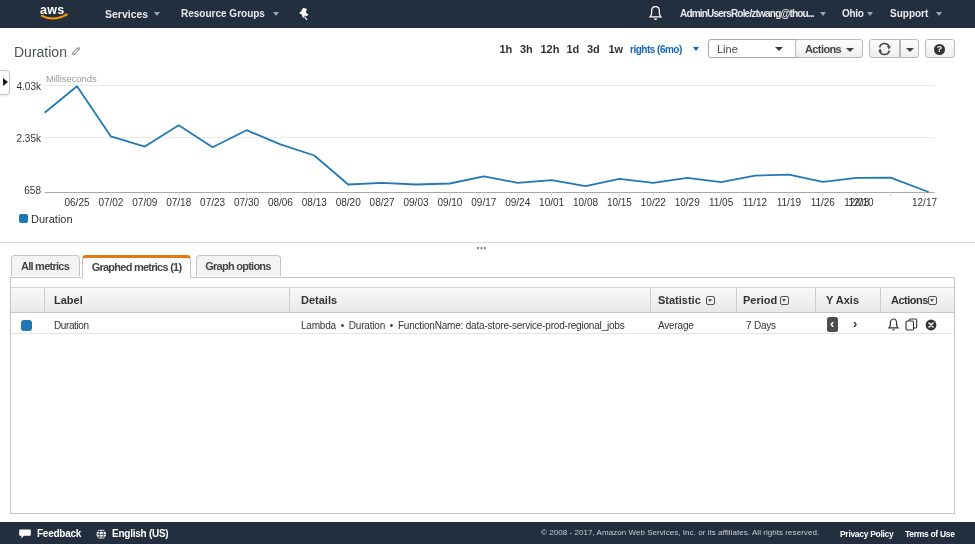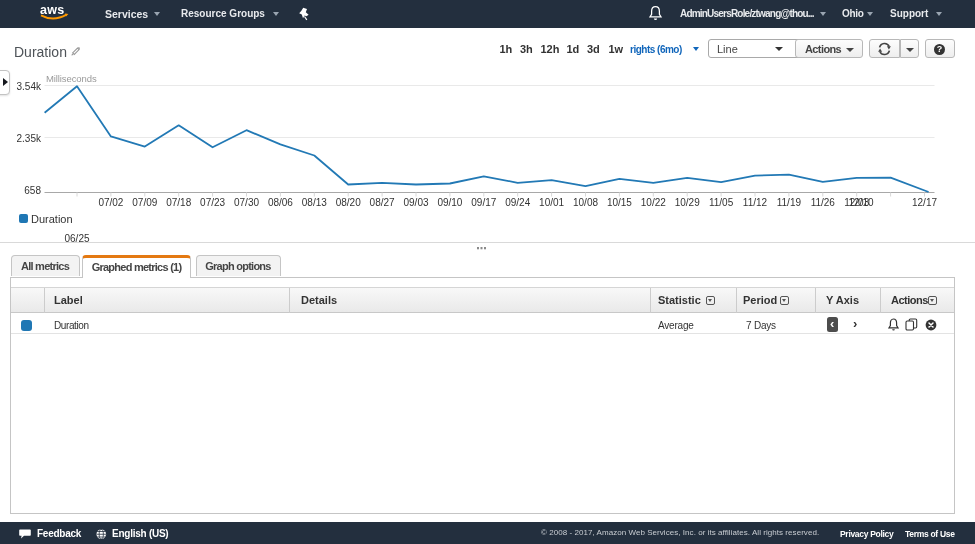--- a/index.html
+++ b/index.html
@@ -140,21 +140,21 @@
       <line x1="721.1" y1="132.5" x2="721.1" y2="136.5"></line>
       <line x1="755" y1="132.5" x2="755" y2="136.5"></line>
       <line x1="788.9" y1="132.5" x2="788.9" y2="136.5"></line>
       <line x1="822.8" y1="132.5" x2="822.8" y2="136.5"></line>
       <line x1="856.6999999999999" y1="132.5" x2="856.6999999999999" y2="136.5"></line>
       <line x1="890.5999999999999" y1="132.5" x2="890.5999999999999" y2="136.5"></line>
       <line x1="924.5" y1="132.5" x2="924.5" y2="136.5"></line>
     </g>
   <polyline id="dataline" fill="none" stroke="#2279b5" stroke-width="1.8" stroke-linejoin="round" points="44.6,52.8 77.0,26.3 110.9,76.4 144.8,86.6 178.7,65.3 212.6,87.3 246.5,70.2 280.4,84.3 314.3,95.5 348.2,124.5 382.1,122.8 416.0,124.5 449.9,123.5 483.8,116.3 517.7,122.8 551.6,120.2 585.5,126.1 619.4,118.9 653.3,122.8 687.2,117.9 721.1,122.2 755.0,115.6 788.9,114.6 822.8,121.8 856.7,117.9 890.6,117.6 928.6,132.0"></polyline>
 </svg>
-<div class="ylab" style="top:81px">3.54k</div>
+<div class="ylab" style="top:81px">4.03k</div>
 <div class="ylab" style="top:132.5px">2.35k</div>
 <div class="ylab" style="top:185px">658</div>
 <div id="ms">Milliseconds</div>
 <div id="legsq"></div>
 <div id="legend">Duration</div>
 <div id="expander">
     <div class="t"></div>
   </div>
 
 <div id="split"></div>
@@ -188,20 +188,21 @@
     <div class="colline" style="left:33px"></div>
     <div class="colline" style="left:278px"></div>
     <div class="colline" style="left:639px"></div>
     <div class="colline" style="left:725px"></div>
     <div class="colline" style="left:804px"></div>
     <div class="colline" style="left:869px"></div>
   </div>
   <div id="trow">
     <div id="swatch"></div>
     <div style="position:absolute;left:43px;top:7.5px;letter-spacing:-0.4px">Duration</div>
+    <div style="position:absolute;left:290px;top:7.5px;font-size:10px">Lambda • Duration • FunctionName: data-store-service-prod-regional_jobs</div>
     <div style="position:absolute;left:647px;top:7.5px">Average</div>
     <div style="position:absolute;left:735px;top:7.5px">7 Days</div>
     <div style="position:absolute;left:815.5px;top:4px;width:11px;height:15px;background:#4d4d4d;border-radius:2.5px;color:#fff;text-align:center;line-height:13.5px;font-size:13px;font-weight:bold">‹</div>
     <div style="position:absolute;left:842px;top:3.5px;color:#333;font-size:13px;font-weight:bold">›</div>
     <svg style="position:absolute;left:876px;top:5.5px" width="13" height="14" viewBox="0 0 13 14">
         <path d="M6.5 1 C4.2 1 3.4 3 3.4 5 L3.4 7.6 L2 9.8 L11 9.8 L9.6 7.6 L9.6 5 C9.6 3 8.8 1 6.5 1 Z" fill="none" stroke="#333" stroke-width="1.2"></path>
         <path d="M5.2 11.2 a1.3 1.3 0 0 0 2.6 0 z" fill="#333"></path>
       </svg>
     <svg style="position:absolute;left:894px;top:5.5px" width="13" height="13" viewBox="0 0 13 13">
         <rect x="4.2" y="1" width="7.5" height="9" rx="1.2" fill="#fff" stroke="#333" stroke-width="1.1"></rect>
@@ -223,21 +224,21 @@
       <circle cx="5.25" cy="5.25" r="4.8" fill="#fff"></circle>
       <ellipse cx="5.25" cy="5.25" rx="2.1" ry="4.8" fill="none" stroke="#232f3e" stroke-width="0.8"></ellipse>
       <path d="M0.45 5.25 h9.6 M1.1 2.5 h8.3 M1.1 8 h8.3" stroke="#232f3e" stroke-width="0.8" fill="none"></path>
     </svg>
   <div class="f" style="left:112px">English (US)</div>
   <div class="f" style="left:541px;font-weight:normal;font-size:8px;letter-spacing:0.05px;color:#c9cdd2">© 2008 - 2017, Amazon Web Services, Inc. or its affiliates. All rights reserved.</div>
   <div class="f" style="left:840px;font-size:8.5px;letter-spacing:-0.3px;top:6.5px">Privacy Policy</div>
   <div class="f" style="left:905px;font-size:8.5px;letter-spacing:-0.3px;top:6.5px">Terms of Use</div>
 </div>
 
-<div class="xlab" style="left: 57px; margin-top: 36px;">06/25</div>
+<div class="xlab" style="left: 57px;">06/25</div>
 <div class="xlab" style="left: 90.9px;">07/02</div>
 <div class="xlab" style="left: 124.8px;">07/09</div>
 <div class="xlab" style="left: 158.7px;">07/18</div>
 <div class="xlab" style="left: 192.6px;">07/23</div>
 <div class="xlab" style="left: 226.5px;">07/30</div>
 <div class="xlab" style="left: 260.4px;">08/06</div>
 <div class="xlab" style="left: 294.3px;">08/13</div>
 <div class="xlab" style="left: 328.2px;">08/20</div>
 <div class="xlab" style="left: 362.1px;">08/27</div>
 <div class="xlab" style="left: 396px;">09/03</div>

